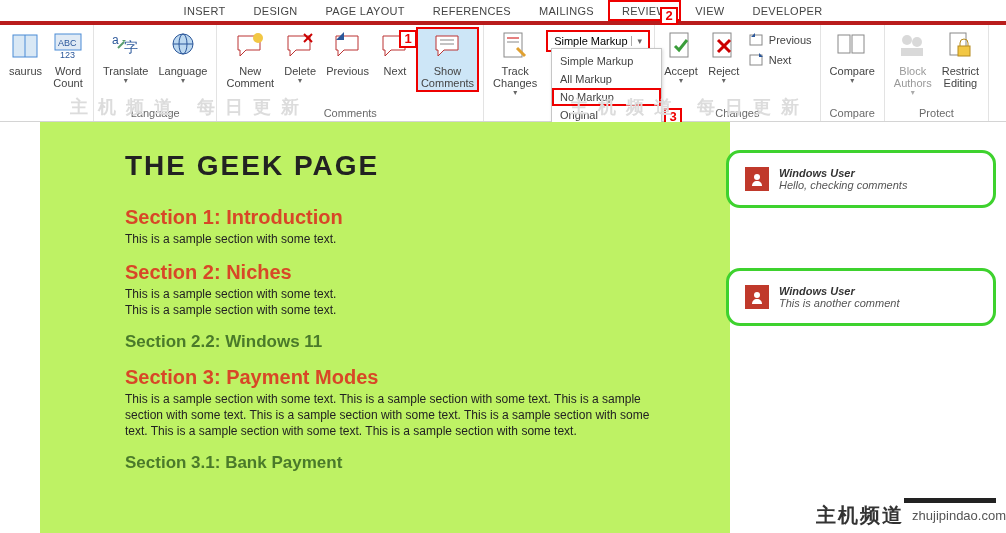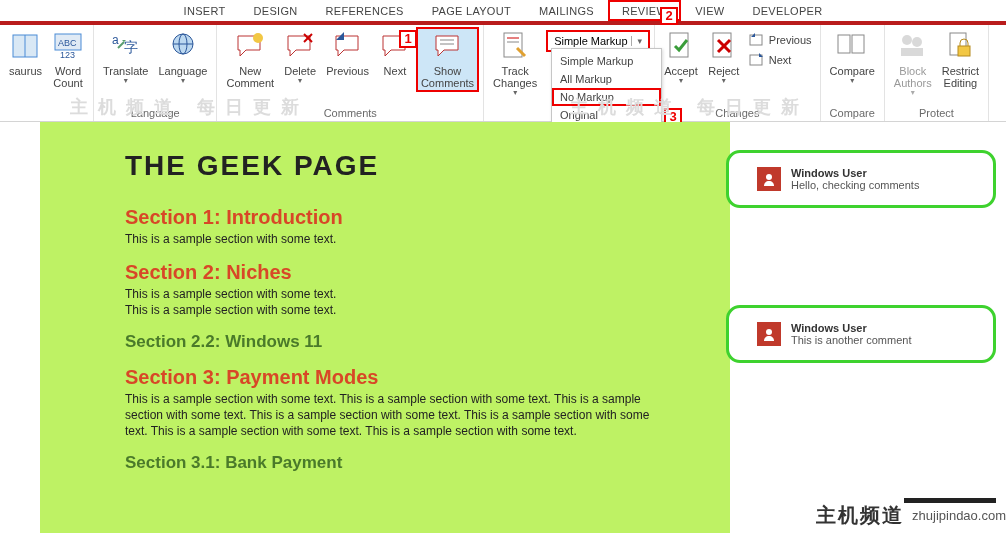--- a/index.html
+++ b/index.html
@@ -33,21 +33,21 @@
   .dd-item.sel { border: 2px solid #e00; padding: 1px 6px; }
   
   
   .docarea { position: absolute; top: 122px; left: 0; right: 0; bottom: 0; display: flex; background: #fff; }
   .page { margin-left: 40px; width: 690px; background: #bef264; padding: 28px 75px 0 85px; position: relative; }
   .page h1 { font-family: Impact, "Arial Black", sans-serif; font-weight: 900; font-size: 28px; letter-spacing: 2px; color: #222; margin-bottom: 24px; }
   .sec-red { font-family: "Trebuchet MS", Arial; font-size: 20px; font-weight: bold; color: #d84727; margin-top: 14px; margin-bottom: 2px; }
   .sec-green { font-family: "Trebuchet MS", Arial; font-size: 17px; font-weight: bold; color: #4a7a2a; margin-top: 14px; margin-bottom: 2px; }
   .body-text { font-size: 12px; color: #222; line-height: 16px; }
   .comments-pane { position: absolute; right: 10px; top: 150px; width: 270px; }
-  .comment-box { border: 3px solid #3ed22e; border-radius: 14px; background: #fff; padding: 14px 28px; margin-bottom: 97px; display: flex; gap: 10px; }
+  .comment-box { border: 3px solid #3ed22e; border-radius: 14px; background: #fff; padding: 14px 16px; margin-bottom: 60px; display: flex; gap: 10px; font-style: italic; }
   .avatar { width: 24px; height: 24px; background: #c0392b; position: relative; display:flex; align-items:center; justify-content:center; }
   .avatar svg { width: 16px; height: 16px; }
   .cuser { font-size: 11px; font-weight: bold; color: #333; }
   .ctxt { font-size: 11px; color: #555; }
   .vline { position: absolute; left: 770px; top: 122px; bottom: 0; width: 1px; background: #d8d8d8; }
   
   
   .wm { position: absolute; color: #dcdcdc; font-family: Arial; pointer-events: none; user-select: none; }
   .wm .cn { font-size: 18px; letter-spacing: 10px; font-weight: bold; }
   .wm .en { font-size: 13px; letter-spacing: 4px; }
@@ -55,22 +55,22 @@
   .footer-wm .cn2 { font-size: 20px; font-weight: bold; letter-spacing: 2px; font-family: "Microsoft YaHei", Arial; }
   .footer-wm .en2 { font-size: 13px; color: #555; }
   .footer-line { position:absolute; right:10px; bottom: 30px; width:92px; height:5px; background:#222; }
 </style>
 </head>
 <body>
 
 <div class="tabs">
   <div class="tab">INSERT</div>
   <div class="tab">DESIGN</div>
+  <div class="tab">PAGE LAYOUT</div>
   <div class="tab">REFERENCES</div>
-  <div class="tab">PAGE LAYOUT</div>
   <div class="tab">MAILINGS</div>
   <div class="tab selected">REVIEW</div>
   <div class="tab">VIEW</div>
   <div class="tab">DEVELOPER</div>
 </div>
 
 <div class="ribbon">
 
   <div class="group" style="border-left:none;">
     <div class="group-items">

